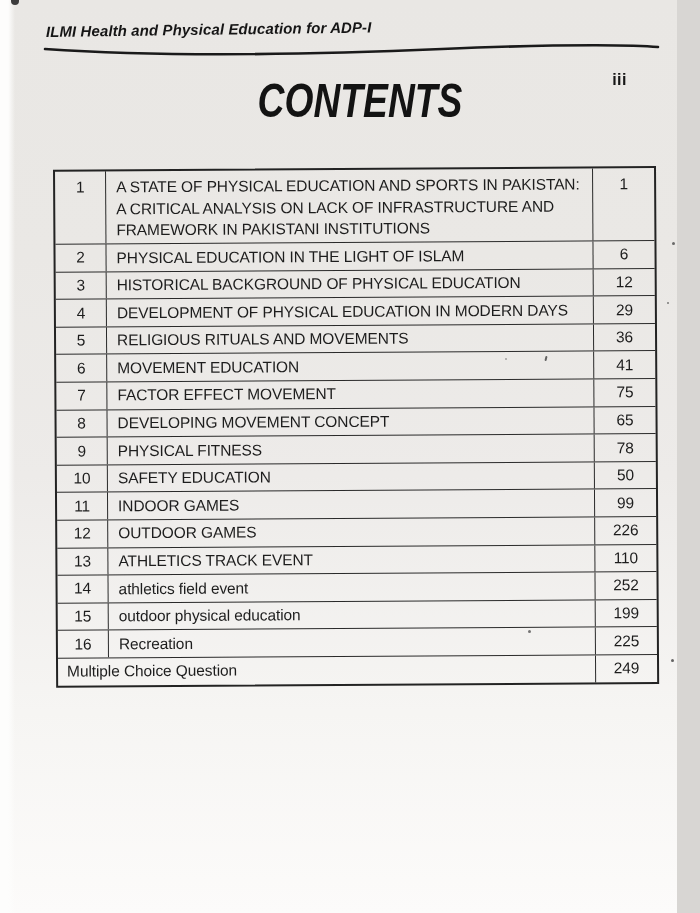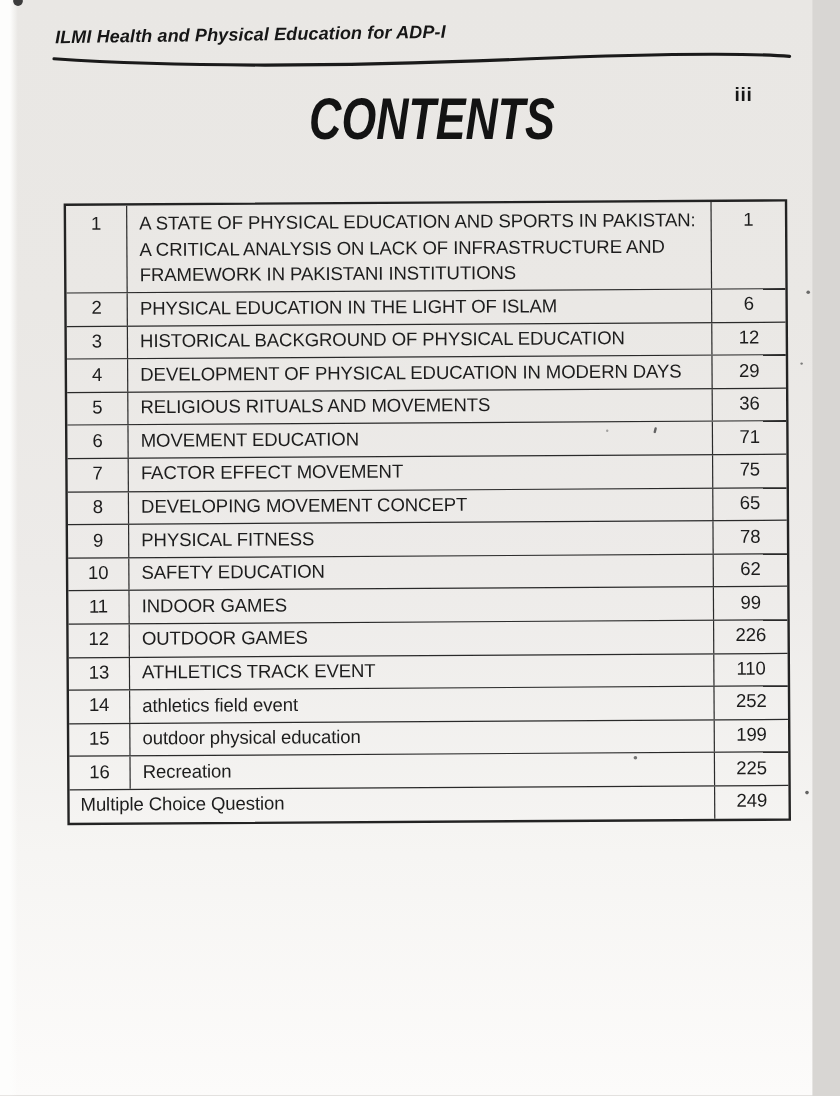--- a/index.html
+++ b/index.html
@@ -101,21 +101,21 @@
 
     <div class="toc-row">
       <div class="cell cell-no">5</div>
       <div class="cell cell-title">RELIGIOUS RITUALS AND MOVEMENTS</div>
       <div class="cell cell-page">36</div>
     </div>
 
     <div class="toc-row">
       <div class="cell cell-no">6</div>
       <div class="cell cell-title">MOVEMENT EDUCATION</div>
-      <div class="cell cell-page">71</div>
+      <div class="cell cell-page">41</div>
     </div>
 
     <div class="toc-row">
       <div class="cell cell-no">7</div>
       <div class="cell cell-title">FACTOR EFFECT MOVEMENT</div>
       <div class="cell cell-page">75</div>
     </div>
 
     <div class="toc-row">
       <div class="cell cell-no">8</div>
@@ -125,21 +125,21 @@
 
     <div class="toc-row">
       <div class="cell cell-no">9</div>
       <div class="cell cell-title">PHYSICAL FITNESS</div>
       <div class="cell cell-page">78</div>
     </div>
 
     <div class="toc-row">
       <div class="cell cell-no">10</div>
       <div class="cell cell-title">SAFETY EDUCATION</div>
-      <div class="cell cell-page">62</div>
+      <div class="cell cell-page">50</div>
     </div>
 
     <div class="toc-row">
       <div class="cell cell-no">11</div>
       <div class="cell cell-title">INDOOR GAMES</div>
       <div class="cell cell-page">99</div>
     </div>
 
     <div class="toc-row">
       <div class="cell cell-no">12</div>

